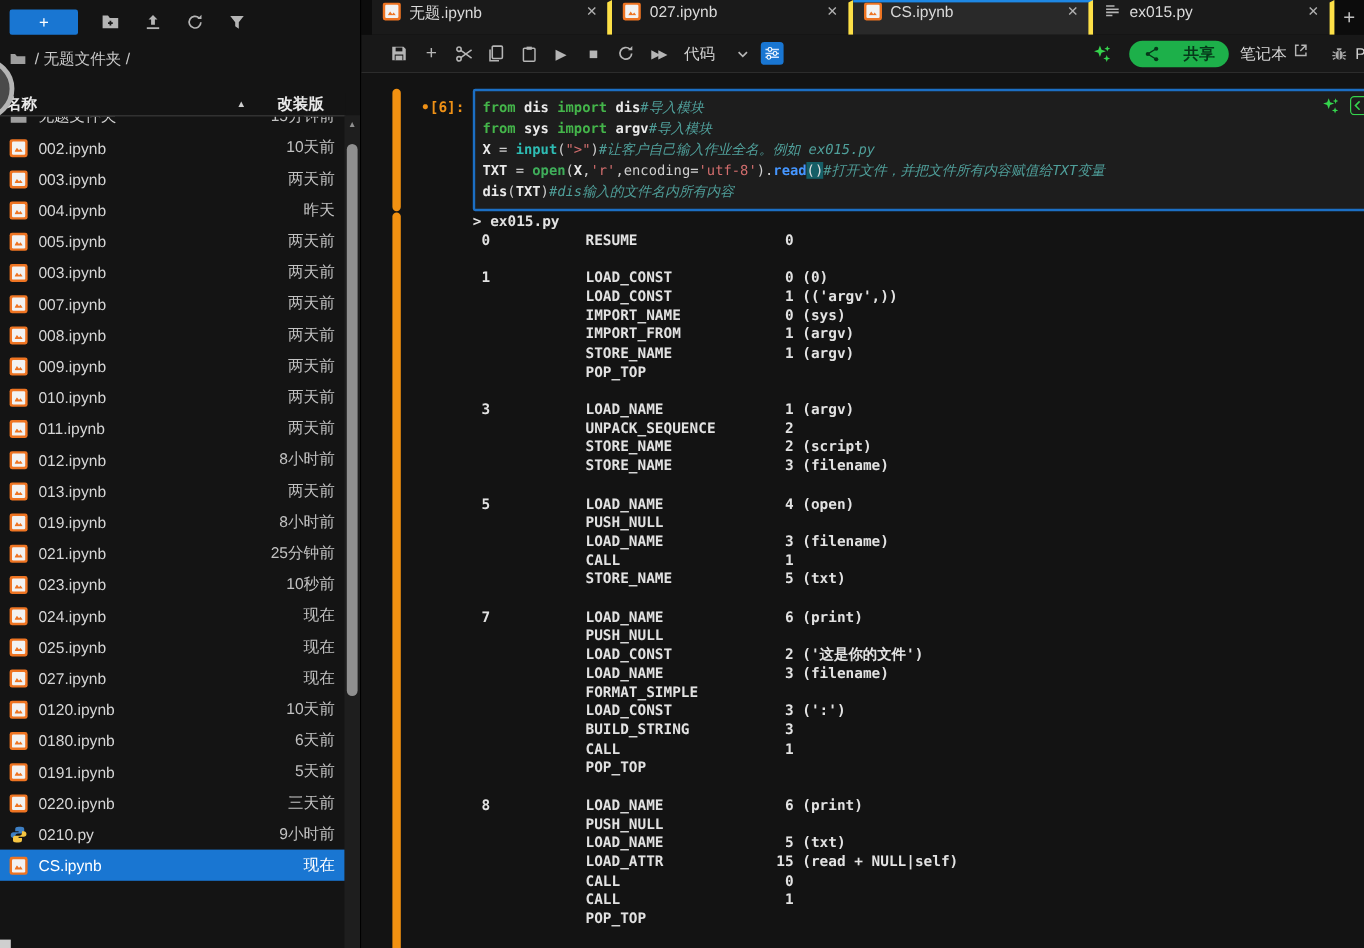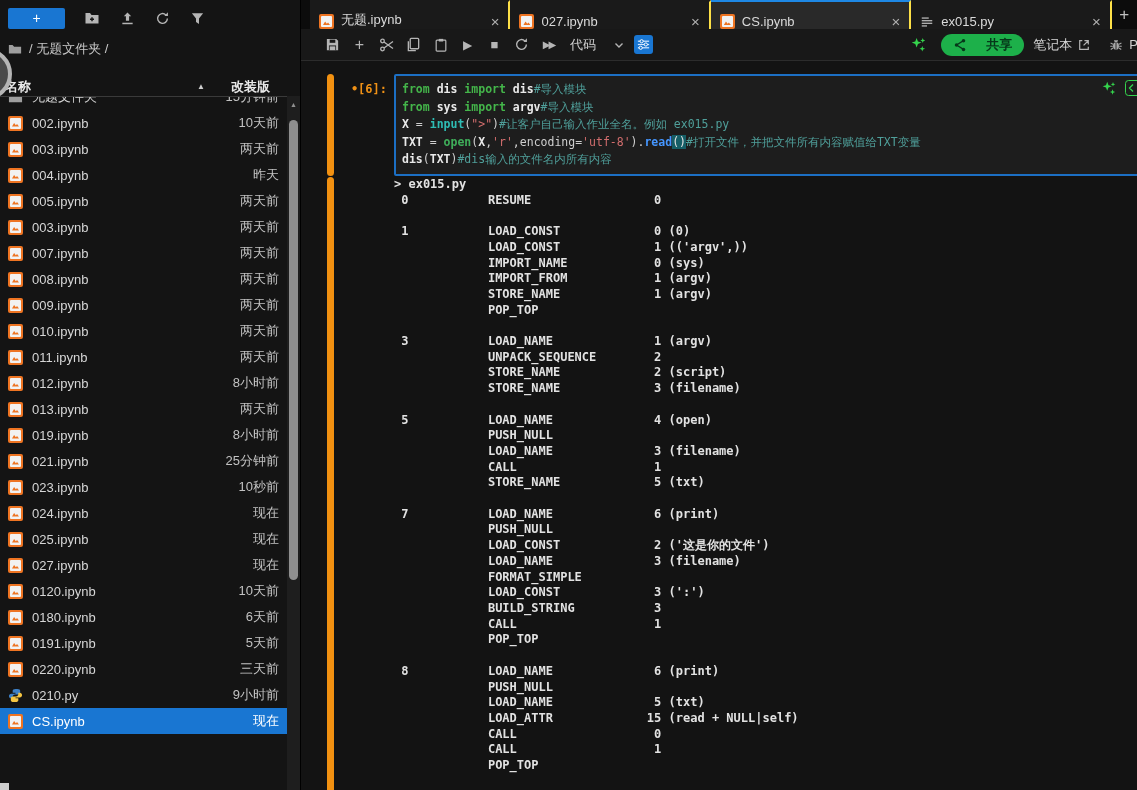--- a/index.html
+++ b/index.html
@@ -29,48 +29,48 @@
 .corner-sliver{position:absolute;left:0;bottom:0;width:9px;height:7px;background:#cfcfcf;z-index:6}
 
 
 .nbi{width:15px;height:15px;border-radius:2px;background:#ee7422;position:relative;flex:none}
 .nbi::before{content:"";position:absolute;inset:2px;background:#f2f2f2;border-radius:1px}
 .nbi::after{content:"";position:absolute;left:4px;right:4px;bottom:4px;top:7px;background:#ee7422;clip-path:polygon(0 100%,30% 15%,55% 70%,72% 35%,100% 100%)}
 
 
 #panel{flex:1;display:flex;flex-direction:column;min-width:0;background:#131313}
 .tabbar{height:29px;background:#0c0c0c;display:flex;padding-left:9px;flex:none}
-.tab{width:234px;display:flex;align-items:flex-end;gap:7px;padding:0 9px;background:#1a1a1a;border-top:2px solid transparent;border-right:2px solid #fde047;font-size:13px;color:#dadada;cursor:pointer;overflow:hidden}
+.tab{width:234px;display:flex;align-items:flex-start;gap:7px;padding:0 9px;background:#1a1a1a;border-top:2px solid transparent;border-right:4px solid #fde047;font-size:13px;color:#dadada;cursor:pointer;overflow:hidden}
 .tab.active{background:#292929;border-top-color:#1e88e5}
 .tab .lb{white-space:nowrap;overflow:hidden}
 .tab .close{margin-left:auto;color:#b0b0b0;font-size:15px;line-height:15px;cursor:pointer}
 .newtab{width:30px;color:#c0c0c0;font-size:17px;background:none;border:none;cursor:pointer}
 
 .nb-toolbar{height:32px;background:#181818;border-bottom:1px solid #2c2c2c;display:flex;align-items:center;padding:0 4px 0 18px;flex:none;overflow:hidden}
 .tb-btn{width:27px;height:24px;display:flex;align-items:center;justify-content:center;color:#b5b5b5;cursor:pointer;flex:none}
 .glyph{font-size:12px;color:#b5b5b5}
 .ffwd{letter-spacing:-2px;font-size:10px}
 .celltype{display:flex;align-items:center;gap:17px;margin:0 9px 0 8px;color:#d0d0d0;font-size:13px;cursor:pointer}
 .sliders{width:19px;height:19px;background:#1976d2;border-radius:3px;display:flex;align-items:center;justify-content:center;cursor:pointer}
 .tb-spacer{flex:1}
 .share-pill{height:22px;border-radius:11px;background:#1db04a;display:flex;align-items:center;gap:19px;padding:0 12px;margin:0 9px;color:#06381a;font-size:13px;font-weight:700;cursor:pointer}
-.nb-mode{display:flex;align-items:center;gap:6px;color:#d6d6d6;font-size:13px;margin-right:12px;cursor:pointer}
+.nb-mode{display:flex;gap:6px;color:#d6d6d6;font-size:13px;margin-right:12px;cursor:pointer}
 .kernel{color:#d0d0d0;font-size:13px;margin-right:-5px}
 
 .content{flex:1;position:relative;overflow:hidden;background:#131313}
 .collapser{width:7px;border-radius:4px;background:#f29111;flex:none;cursor:pointer}
 .cell-input{position:absolute;left:26px;right:-5px;top:13px;display:flex;align-items:stretch}
 .exec-count{width:60px;flex:none;text-align:right;padding:8px 7px 0 0;font:700 12px/14px "DejaVu Sans Mono",monospace;color:#ef9116}
 .editor{flex:1;background:#1d1d1d;border:2px solid #1c6fc4;border-radius:2px;padding:5px 6px;font:700 11.5px/17.5px "DejaVu Sans Mono",monospace;cursor:text}
 .code-line{white-space:pre}
 .tk-kw{color:#44b54a}
 .tk-nm{color:#e9e9e9}
 .tk-pl{color:#cfcfcf;font-weight:400}
 .tk-st{color:#d16d6d;font-weight:400}
-.tk-cm{color:#4f9f9a;font-weight:400}
+.tk-cm{color:#4f9f9a;font-style:italic;font-weight:400}
 .tk-fnt{color:#2ebcb4}
 .tk-fng{color:#3fae5a}
 .tk-fnb{color:#4596ff}
 .tk-hl{color:#e0e0e0;background:#155e66;font-weight:400}
 .cell-actions{position:absolute;top:19px;right:-10px;display:flex;gap:8px;align-items:center}
 .cell-output{position:absolute;left:26px;top:116px;bottom:-8px;right:0;display:flex}
 #output-pre{margin-left:60px;font:600 12px/15.7px "DejaVu Sans Mono",monospace;color:#e2e2e2;white-space:pre}
 </style>
 </head>
 <body>

